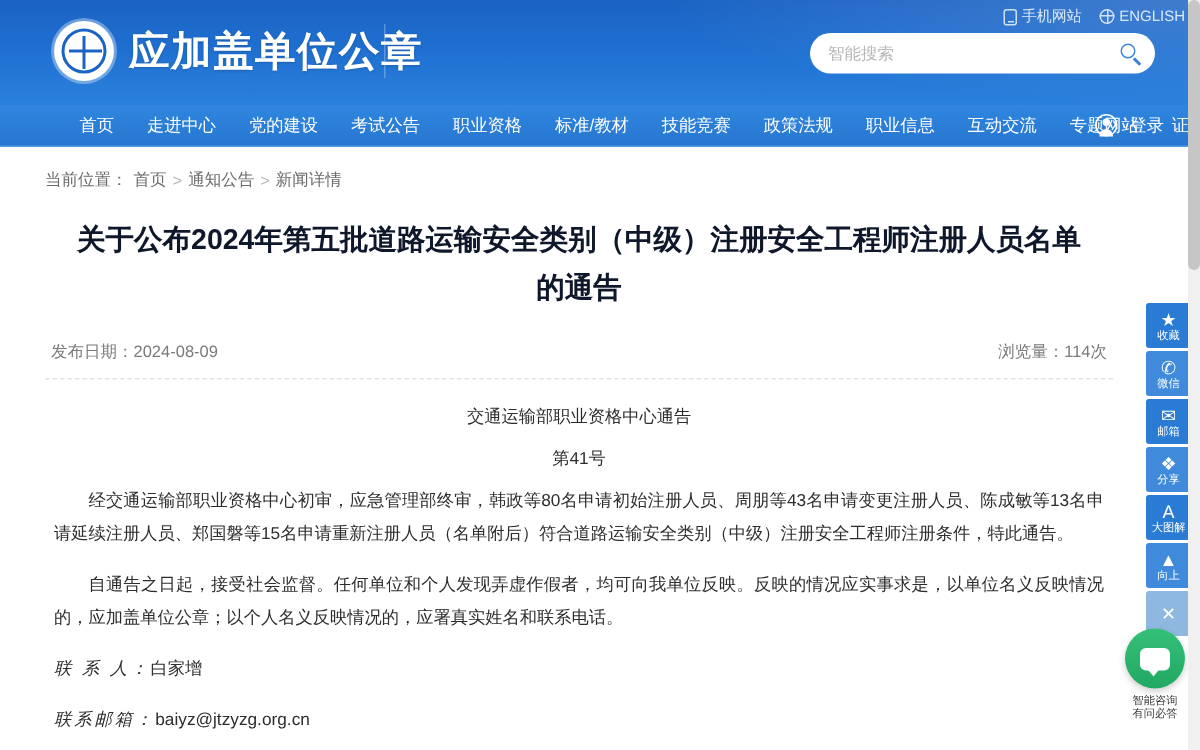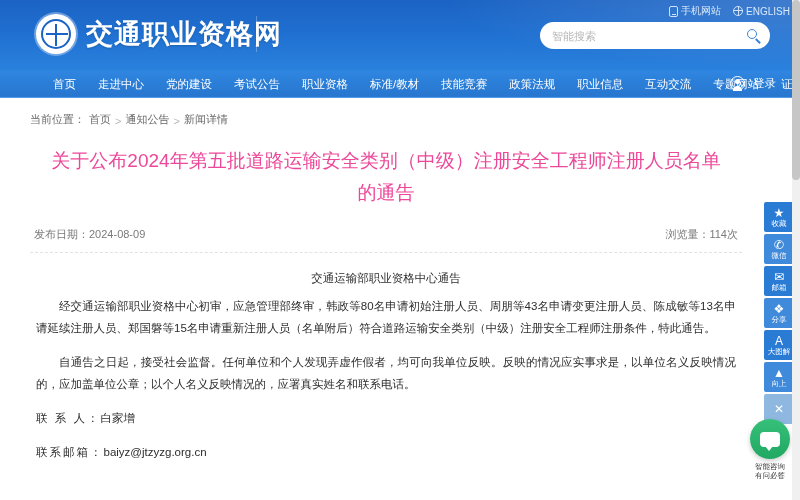--- a/index.html
+++ b/index.html
@@ -97,34 +97,34 @@
   .content { position: relative; background: #ffffff; height: 402px; }
   .crumb {
     font-size: 11px; color: #6b6b6b; padding: 14px 16px 10px 30px;
     display: flex; align-items: flex-end; gap: 4px;
   }
   .crumb .c-link { color: #6b6b6b; cursor: pointer; }
   .crumb .sep { color: #b9b9b9; }
 
   .article { margin: 0 58px 0 30px; }
   .title {
-    font-size: 19px; font-weight: normal; color: #ec4899; line-height: 32px;
+    font-size: 19px; font-weight: bold; color: #0f172a; line-height: 32px;
     text-align: center; padding: 8px 18px 0 18px;
   }
   .meta {
     display: flex; justify-content: space-between; align-items: center;
     font-size: 11px; color: #7a7a7a;
     padding: 18px 4px 10px 4px;
     border-bottom: 1px dashed #e2e2e2;
   }
   .body-block { padding: 14px 6px 0 6px; font-size: 11.5px; color: #2d2d2d; line-height: 22px; }
   .center-line { text-align: center; margin-bottom: 6px; color: #2d2d2d; }
   .para { text-indent: 2em; margin-bottom: 12px; text-align: justify; }
   .kv { margin-bottom: 12px; }
-  .kv .k { letter-spacing: 2px; }
+  .kv .k { letter-spacing: 2px; font-style: italic; }
 
   
   .rail {
     position: absolute; right: 4px; top: 104px;
     width: 34px; display: flex; flex-direction: column; align-items: center;
     z-index: 8;
   }
   .rail-btn {
     width: 30px; height: 30px; margin-bottom: 2px;
     background: #2a7bd4; color: #fff;
@@ -175,21 +175,21 @@
       <span class="tb-item">
         <span class="tb-globe"></span>
         <span>ENGLISH</span>
       </span>
     </div>
 
     <div class="brand">
       <div class="logo">
           <div class="ring"></div>
         </div>
-      <div class="brand-name">交通职业资格网</div>
+      <div class="brand-name">应加盖单位公章</div>
     </div>
 
     <div class="vline"></div>
 
 
     <div class="search-wrap">
       <input type="text" placeholder="智能搜索" style="">
       <button class="search-btn">
         <span class="mag"></span>
         <span class="hdl"></span>
@@ -234,20 +234,21 @@
         <div>
           <span>发布日期：</span><span>2024-08-09</span>
         </div>
         <div>
           <span>浏览量：</span><span>114次</span>
         </div>
       </div>
 
       <div class="body-block">
         <div class="center-line">交通运输部职业资格中心通告</div>
+        <div class="center-line">第41号</div>
         <div class="para">经交通运输部职业资格中心初审，应急管理部终审，韩政等80名申请初始注册人员、周朋等43名申请变更注册人员、陈成敏等13名申请延续注册人员、郑国磐等15名申请重新注册人员（名单附后）符合道路运输安全类别（中级）注册安全工程师注册条件，特此通告。</div>
         <div class="para">自通告之日起，接受社会监督。任何单位和个人发现弄虚作假者，均可向我单位反映。反映的情况应实事求是，以单位名义反映情况的，应加盖单位公章；以个人名义反映情况的，应署真实姓名和联系电话。</div>
 
         <div class="kv">
           <span class="k">联 系 人：</span><span>白家增</span>
         </div>
         <div class="kv">
           <span class="k">联系邮箱：</span><span>baiyz@jtzyzg.org.cn</span>
         </div>
 

